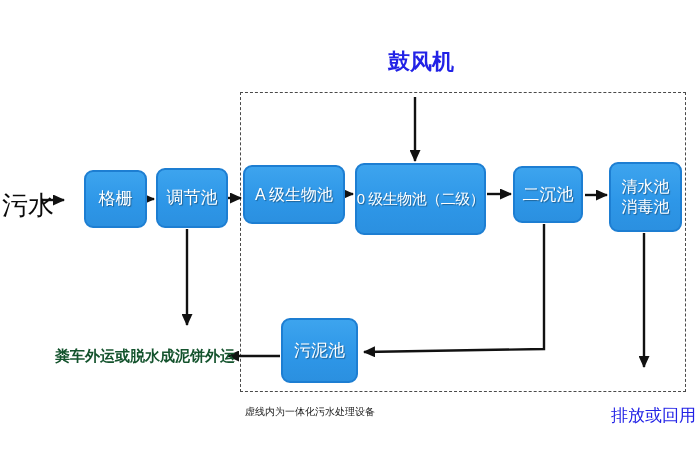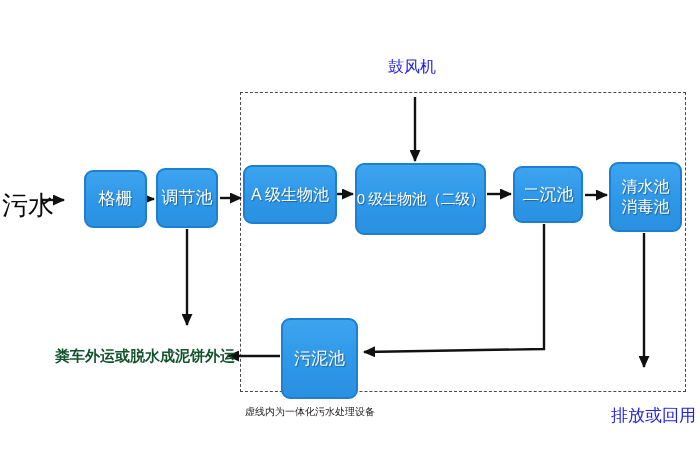--- a/index.html
+++ b/index.html
@@ -34,37 +34,37 @@
     display: flex;
     flex-direction: column;
     align-items: center;
     justify-content: center;
     text-align: center;
     text-shadow: 1px 1px 1px rgba(0,0,0,0.35);
     white-space: nowrap;
     line-height: 1.25;
   }
   .node-grate        { left: 68px;  top: 170px; width: 63px;  height: 58px; font-size: 17px; margin-left: 16px; }
-  .node-regulating   { left: 156px; top: 168px; width: 62px;  height: 60px; font-size: 17px; }
-  .node-a-bio        { left: 243px; top: 165px; width: 94px;  height: 59px; font-size: 16px; }
+  .node-regulating   { left: 156px; top: 168px; width: 72px;  height: 60px; font-size: 17px; }
+  .node-a-bio        { left: 243px; top: 165px; width: 102px;  height: 59px; font-size: 16px; }
   .node-o-bio        { left: 355px; top: 163px; width: 131px; height: 72px; font-size: 15px; letter-spacing: -0.5px; }
   .node-sed          { left: 513px; top: 166px; width: 70px;  height: 57px; font-size: 17px; }
   .node-clean        { left: 609px; top: 162px; width: 73px;  height: 70px; font-size: 16px; }
-  .node-sludge       { left: 281px; top: 318px; width: 77px;  height: 81px; font-size: 17px; }
+  .node-sludge       { left: 281px; top: 318px; width: 77px;  height: 65px; font-size: 17px; }
   .label {
     position: absolute;
     white-space: nowrap;
   }
   .label-influent {
     left: 2px; top: 188px;
     font-size: 26px; font-weight: normal; color: #0a0a0a;
   }
   .label-blower {
-    left: 388px; top: 57px;
-    font-size: 16px; font-weight: normal; color: #2222e6;
+    left: 388px; top: 47px;
+    font-size: 22px; font-weight: bold; color: #2222e6;
   }
   .label-sludge-out {
     left: 55px; top: 347px;
     font-size: 15px; font-weight: bold; color: #14532d;
   }
   .label-note {
     left: 245px; top: 405px;
     font-size: 10px; color: #1a1a1a;
   }
   .label-discharge {

